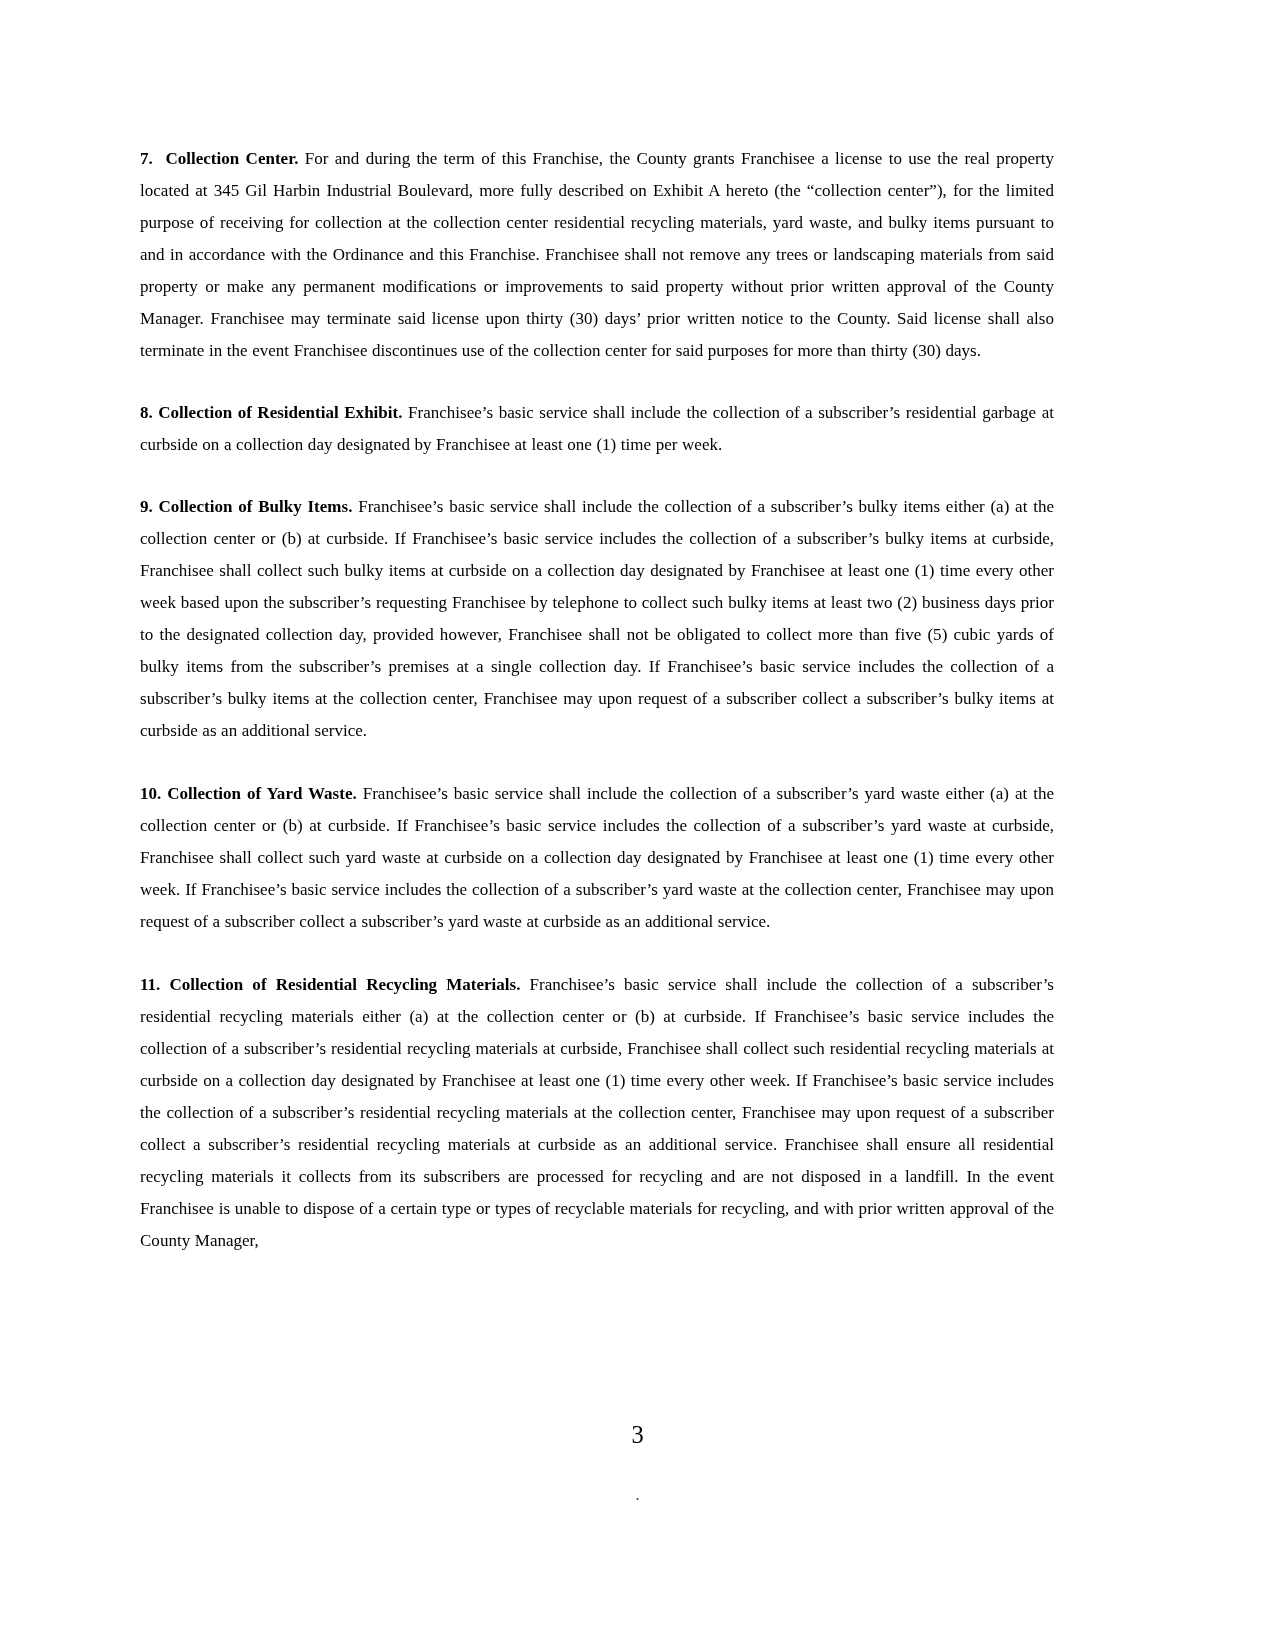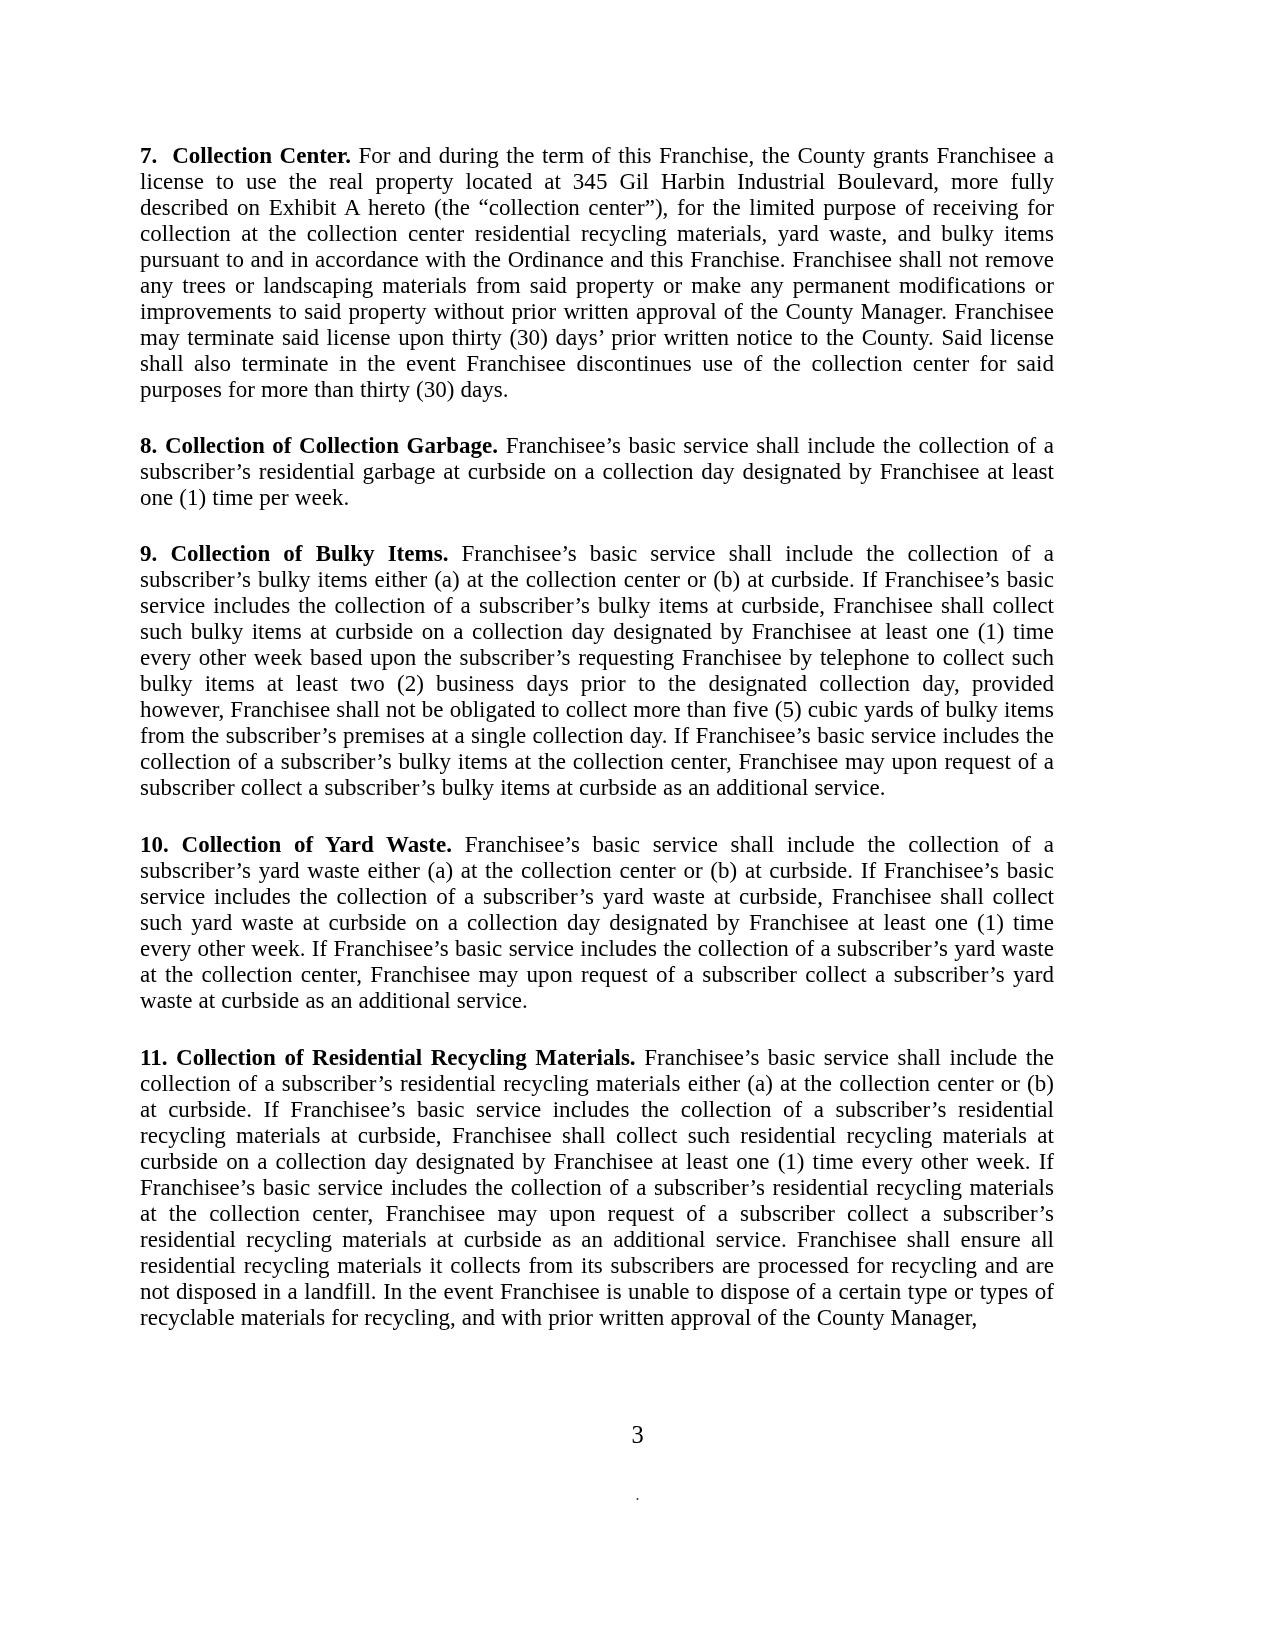--- a/index.html
+++ b/index.html
@@ -21,22 +21,22 @@
     box-sizing: border-box;
     overflow: hidden;
   }
   .content {
     position: absolute;
     left: 140px;
     top: 143px;
     width: 930px;
   }
   .para {
-    font-size: 23px;
-    line-height: 26px;
+    font-size: 17px;
+    line-height: 32px;
     text-align: justify;
     text-justify: inter-word;
     margin: 0 16px 30px 0;
     letter-spacing: 0.02px;
     word-spacing: 0.3px;
   }
   .para:last-of-type {
     margin-bottom: 0;
   }
   .heading {
@@ -67,21 +67,21 @@
 </style>
 </head>
 <body>
 
 <div class="page">
 
   <div class="content">
 
     <p class="para para-gap-1"><span class="heading">7.</span>&nbsp; <span class="heading">Collection Center.</span> <span>For and during the term of this Franchise, the County grants Franchisee a license to use the real property located at 345 Gil Harbin Industrial Boulevard, more fully described on Exhibit A hereto (the “collection center”), for the limited purpose of receiving for collection at the collection center residential recycling materials, yard waste, and bulky items pursuant to and in accordance with the Ordinance and this Franchise. Franchisee shall not remove any trees or landscaping materials from said property or make any permanent modifications or improvements to said property without prior written approval of the County Manager. Franchisee may terminate said license upon thirty (30) days’ prior written notice to the County. Said license shall also terminate in the event Franchisee discontinues use of the collection center for said purposes for more than thirty (30) days.</span></p>
 
-    <p class="para para-gap-1"><span class="heading">8.</span> <span class="heading">Collection of Collection Garbage.</span> <span>Franchisee’s basic service shall include the collection of a subscriber’s residential garbage at curbside on a collection day designated by Franchisee at least one (1) time per week.</span></p>
+    <p class="para para-gap-1"><span class="heading">8.</span> <span class="heading">Collection of Residential Exhibit.</span> <span>Franchisee’s basic service shall include the collection of a subscriber’s residential garbage at curbside on a collection day designated by Franchisee at least one (1) time per week.</span></p>
 
     <p class="para para-gap-2"><span class="heading">9.</span> <span class="heading">Collection of Bulky Items.</span> <span>Franchisee’s basic service shall include the collection of a subscriber’s bulky items either (a) at the collection center or (b) at curbside. If Franchisee’s basic service includes the collection of a subscriber’s bulky items at curbside, Franchisee shall collect such bulky items at curbside on a collection day designated by Franchisee at least one (1) time every other week based upon the subscriber’s requesting Franchisee by telephone to collect such bulky items at least two (2) business days prior to the designated collection day, provided however, Franchisee shall not be obligated to collect more than five (5) cubic yards of bulky items from the subscriber’s premises at a single collection day. If Franchisee’s basic service includes the collection of a subscriber’s bulky items at the collection center, Franchisee may upon request of a subscriber collect a subscriber’s bulky items at curbside as an additional service.</span></p>
 
     <p class="para para-gap-2"><span class="heading">10.</span> <span class="heading">Collection of Yard Waste.</span> <span>Franchisee’s basic service shall include the collection of a subscriber’s yard waste either (a) at the collection center or (b) at curbside. If Franchisee’s basic service includes the collection of a subscriber’s yard waste at curbside, Franchisee shall collect such yard waste at curbside on a collection day designated by Franchisee at least one (1) time every other week. If Franchisee’s basic service includes the collection of a subscriber’s yard waste at the collection center, Franchisee may upon request of a subscriber collect a subscriber’s yard waste at curbside as an additional service.</span></p>
 
     <p class="para"><span class="heading">11.</span> <span class="heading">Collection of Residential Recycling Materials.</span> <span>Franchisee’s basic service shall include the collection of a subscriber’s residential recycling materials either (a) at the collection center or (b) at curbside. If Franchisee’s basic service includes the collection of a subscriber’s residential recycling materials at curbside, Franchisee shall collect such residential recycling materials at curbside on a collection day designated by Franchisee at least one (1) time every other week. If Franchisee’s basic service includes the collection of a subscriber’s residential recycling materials at the collection center, Franchisee may upon request of a subscriber collect a subscriber’s residential recycling materials at curbside as an additional service. Franchisee shall ensure all residential recycling materials it collects from its subscribers are processed for recycling and are not disposed in a landfill.  In the event Franchisee is unable to dispose of a certain type or types of recyclable materials for recycling, and with prior written approval of the County Manager,</span></p>
 
   </div>
 
   <div class="page-number">3</div>

